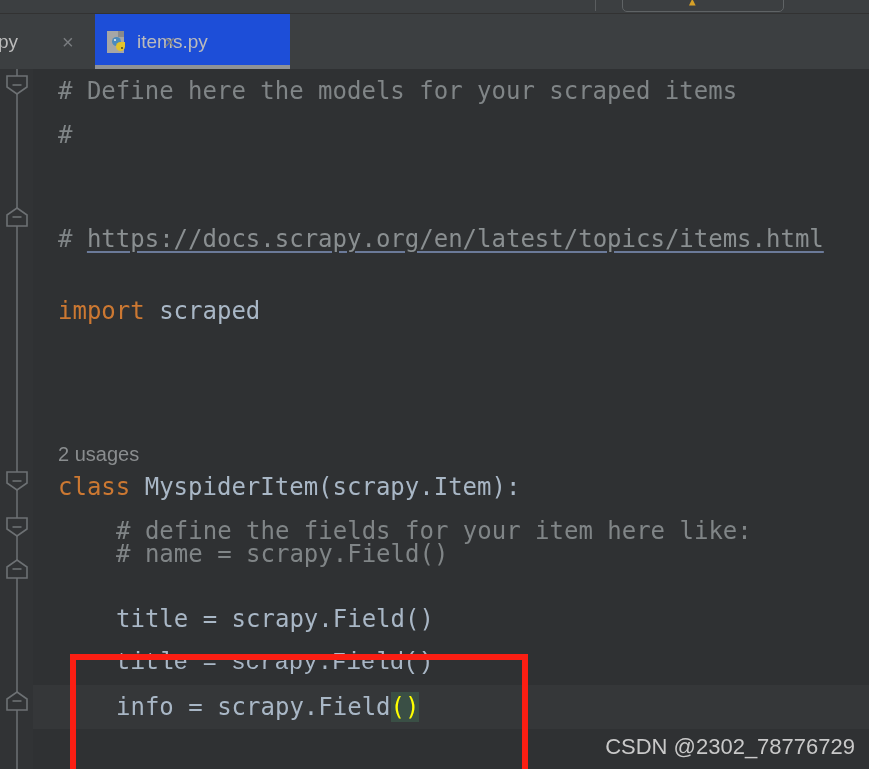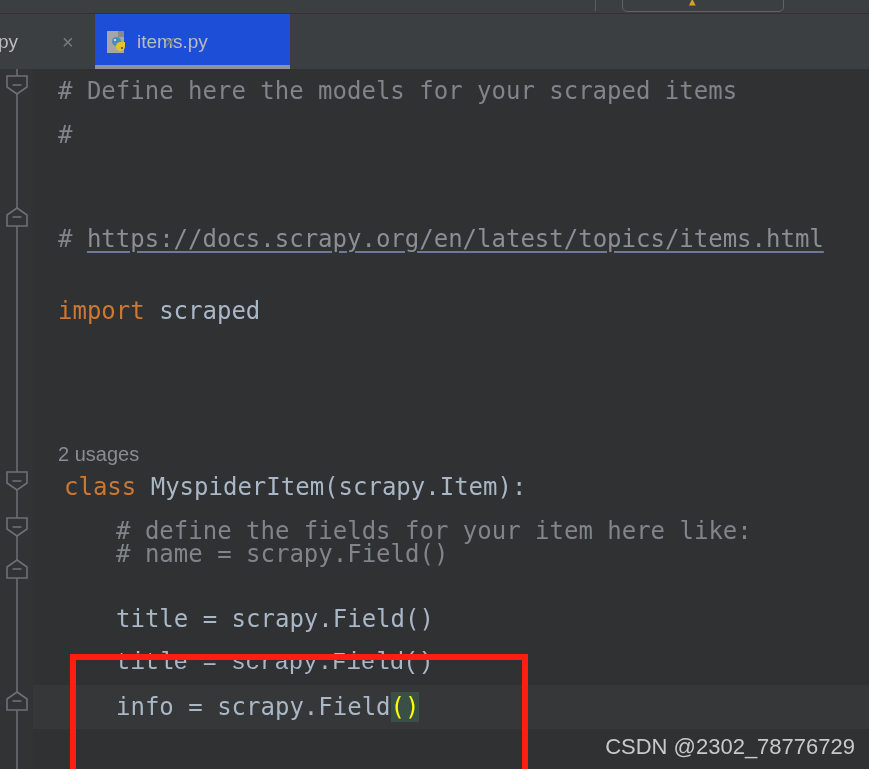--- a/index.html
+++ b/index.html
@@ -334,21 +334,21 @@
         </div>
       </div>
   </div>
 
   <div id="code">
       <div class="code-line" style="top: 0px; left: 25px;"><span class="cm"># Define here the models for your scraped items</span></div>
       <div class="code-line" style="top: 44px; left: 25px;"><span class="cm">#</span></div>
       <div class="code-line" style="top: 148px; left: 25px;"><span class="cm"># </span><span class="url">https://docs.scrapy.org/en/latest/topics/items.html</span></div>
       <div class="code-line" style="top: 220px; left: 25px;"><span class="kw">import</span><span class="id"> scraped</span></div>
       <div class="usages-hint" style="top: 362px; left: 25px; margin-top: 12px;">2 usages</div>
-      <div class="code-line" style="top: 396px; left: 31px;"><span class="kw">class</span><span class="id"> MyspiderItem(scrapy.Item):</span></div>
+      <div class="code-line" style="top: 396px; left: 25px;"><span class="kw">class</span><span class="id"> MyspiderItem(scrapy.Item):</span></div>
       <div class="code-line" style="top: 440px; left: 83px;"><span class="cm"># define the fields for your item here like:</span></div>
       <div class="code-line" style="top: 463px; left: 83px;"><span class="cm"># name = scrapy.Field()</span></div>
       <div class="code-line" style="top: 528px; left: 83px;"><span class="id">title = scrapy.Field()</span></div>
       <div class="code-line" style="top: 572px; left: 83px; font-family: Liberation Mono, monospace;"><span class="id">title = scrapy.Field()</span></div>
       <div class="code-line" style="top: 616px; left: 83px;"><span class="id">info = scrapy.Field</span><span class="brkt-hl">()</span></div>
     </div>
 
   <div id="red-box" style="border-color: rgb(251, 30, 19);"></div>
 
   <div id="watermark">CSDN @2302_78776729</div>

